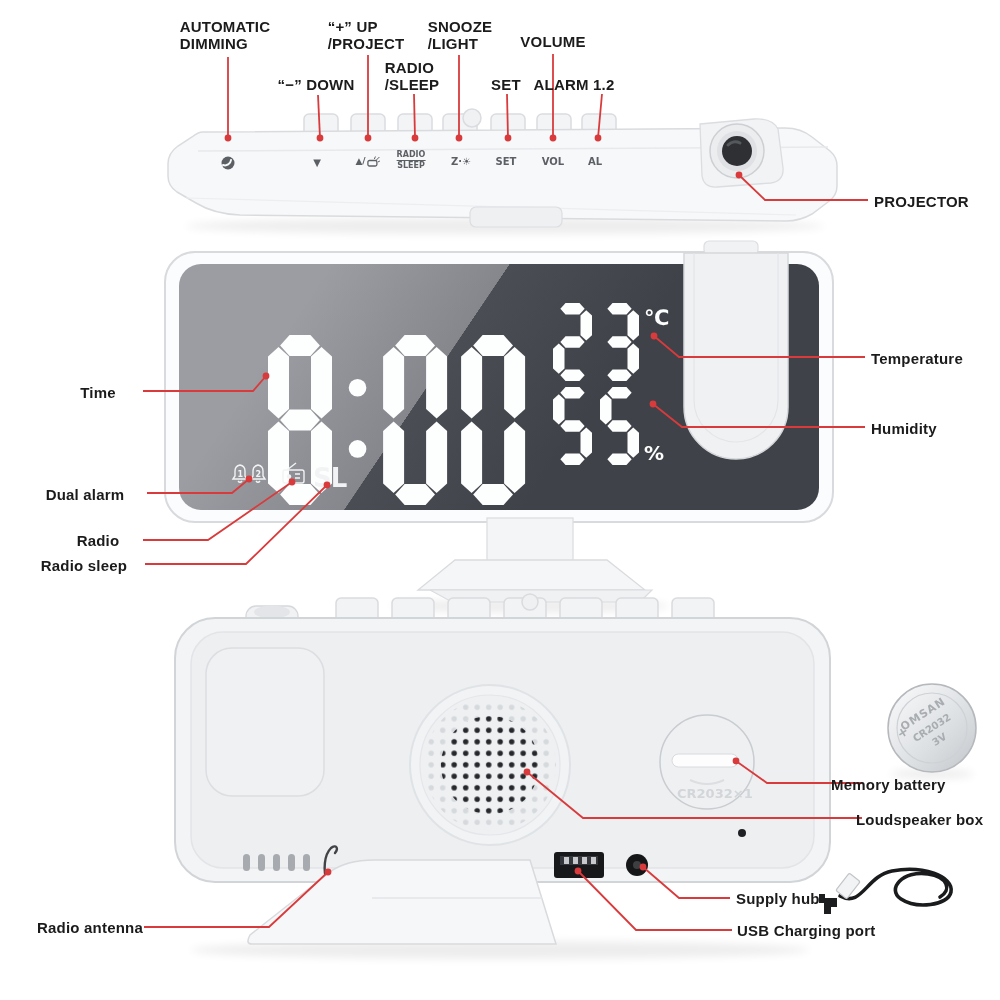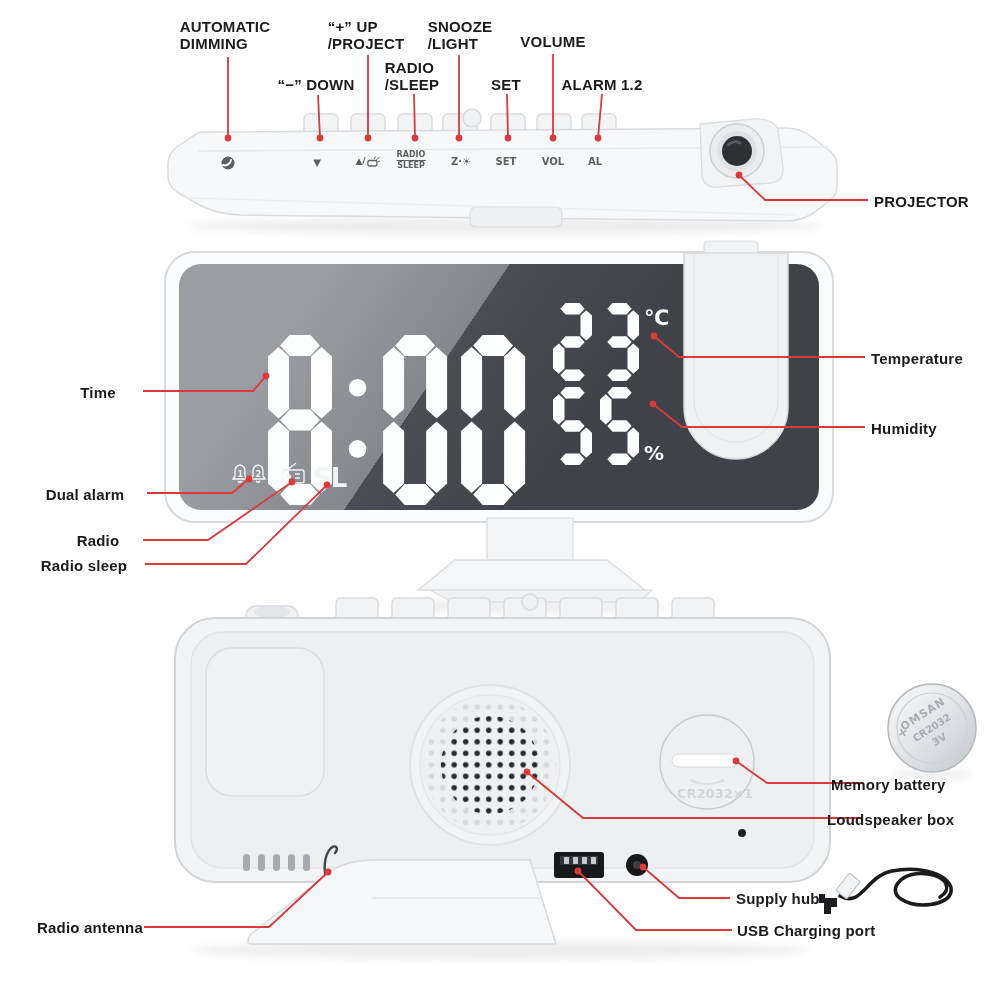--- a/index.html
+++ b/index.html
@@ -295,32 +295,32 @@
 DIMMING</div>
 <div class="lbl center" style="left:316px;top:76px">“−” DOWN</div>
 <div class="lbl center" style="left:366px;top:18px">“+” UP
 /PROJECT</div>
 <div class="lbl center" style="left:412px;top:59px">RADIO
 /SLEEP</div>
 <div class="lbl center" style="left:460px;top:18px">SNOOZE
 /LIGHT</div>
 <div class="lbl center" style="left:506px;top:76px">SET</div>
 <div class="lbl center" style="left:553px;top:33px">VOLUME</div>
-<div class="lbl center" style="left:602px;top:76px">ALARM 1.2</div>
+<div class="lbl center" style="left:574px;top:76px">ALARM 1.2</div>
 <div class="lbl" style="left:874px;top:193px">PROJECTOR</div>
 
 <div class="lbl right" style="left:58px;top:384px;width:80px">Time</div>
 <div class="lbl right" style="left:29px;top:486px;width:112px">Dual alarm</div>
 <div class="lbl right" style="left:58px;top:532px;width:80px">Radio</div>
 <div class="lbl right" style="left:28px;top:557px;width:112px">Radio sleep</div>
 <div class="lbl" style="left:871px;top:350px">Temperature</div>
 <div class="lbl" style="left:871px;top:420px">Humidity</div>
 
 <div class="lbl" style="left:831px;top:776px">Memory battery</div>
-<div class="lbl" style="left:827px;top:811px">Loudspeaker box</div>
+<div class="lbl" style="left:856px;top:811px">Loudspeaker box</div>
 <div class="lbl" style="left:736px;top:890px">Supply hub</div>
 <div class="lbl" style="left:737px;top:922px">USB Charging port</div>
 <div class="lbl" style="left:37px;top:919px">Radio antenna</div>
 
 <div class="mk tri" style="left:317px;top:158px">▼</div>
 <div class="mk" style="left:368px;top:156px">
   <span class="mkrow">
         <span class="tri">▲/</span>
         <svg width="14" height="11">
           <rect x="1.5" y="4.5" width="9" height="5.5" rx="1.5" fill="none" stroke="#5c5f64" stroke-width="1.3"></rect>

